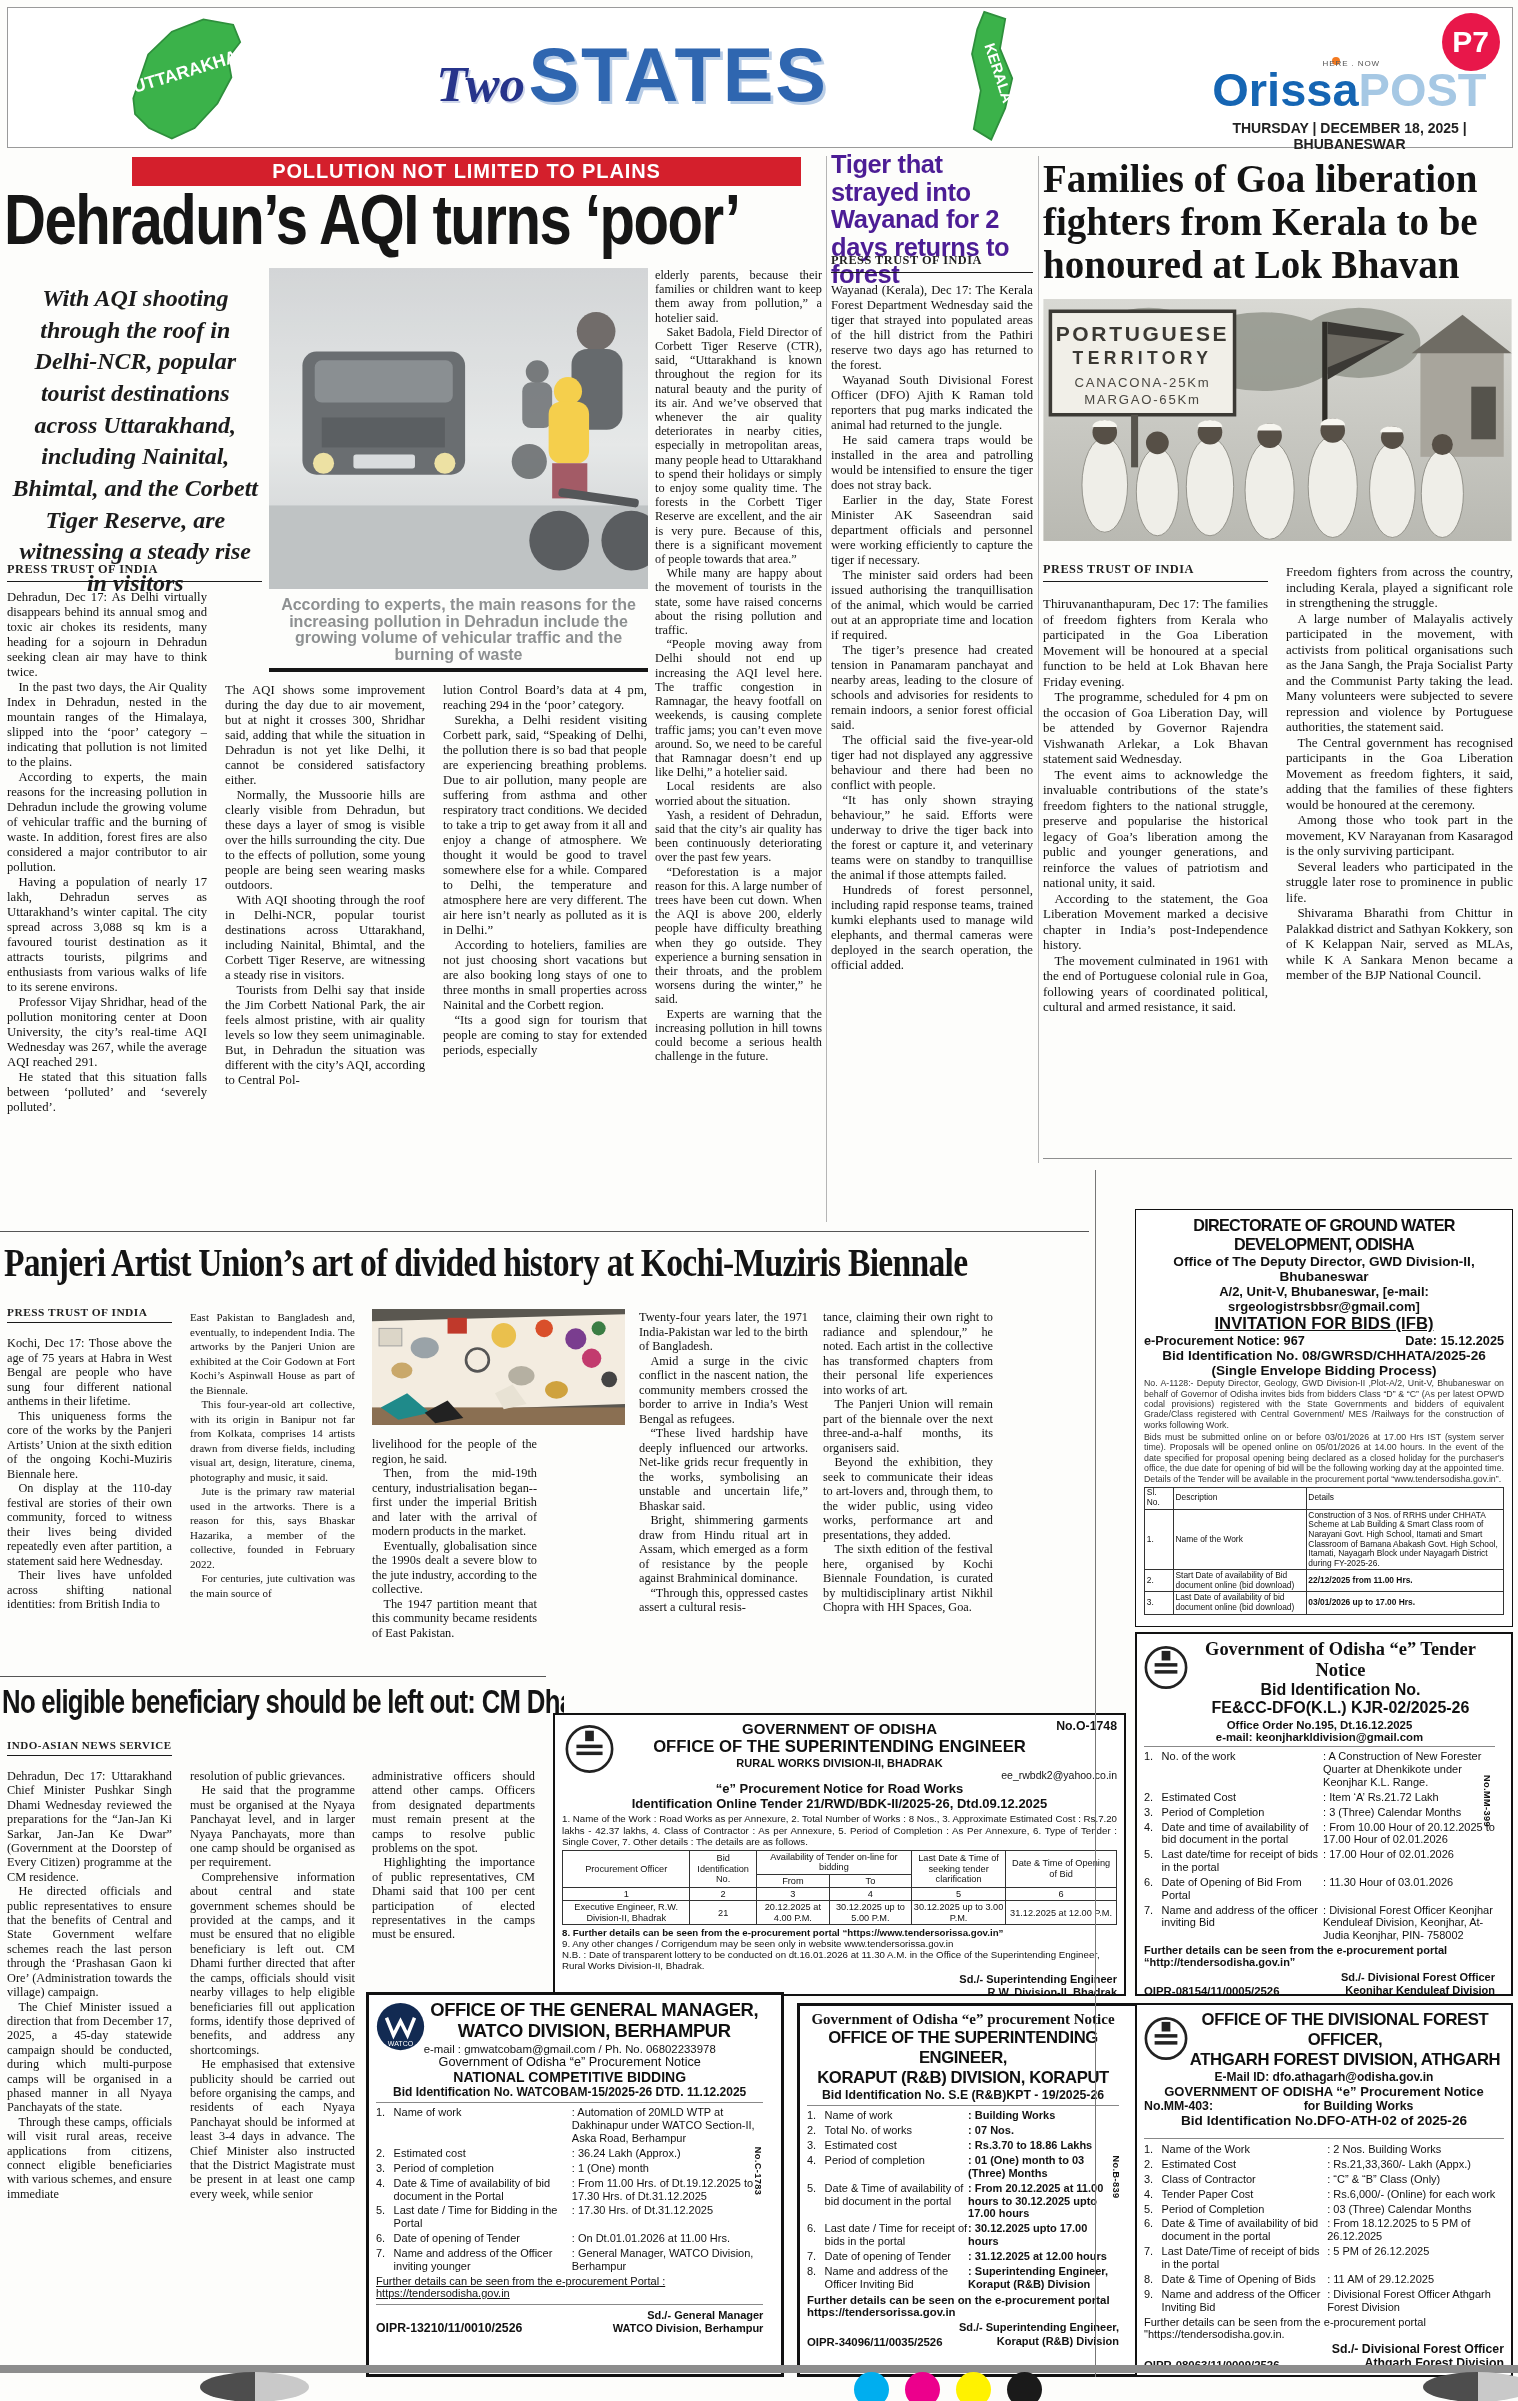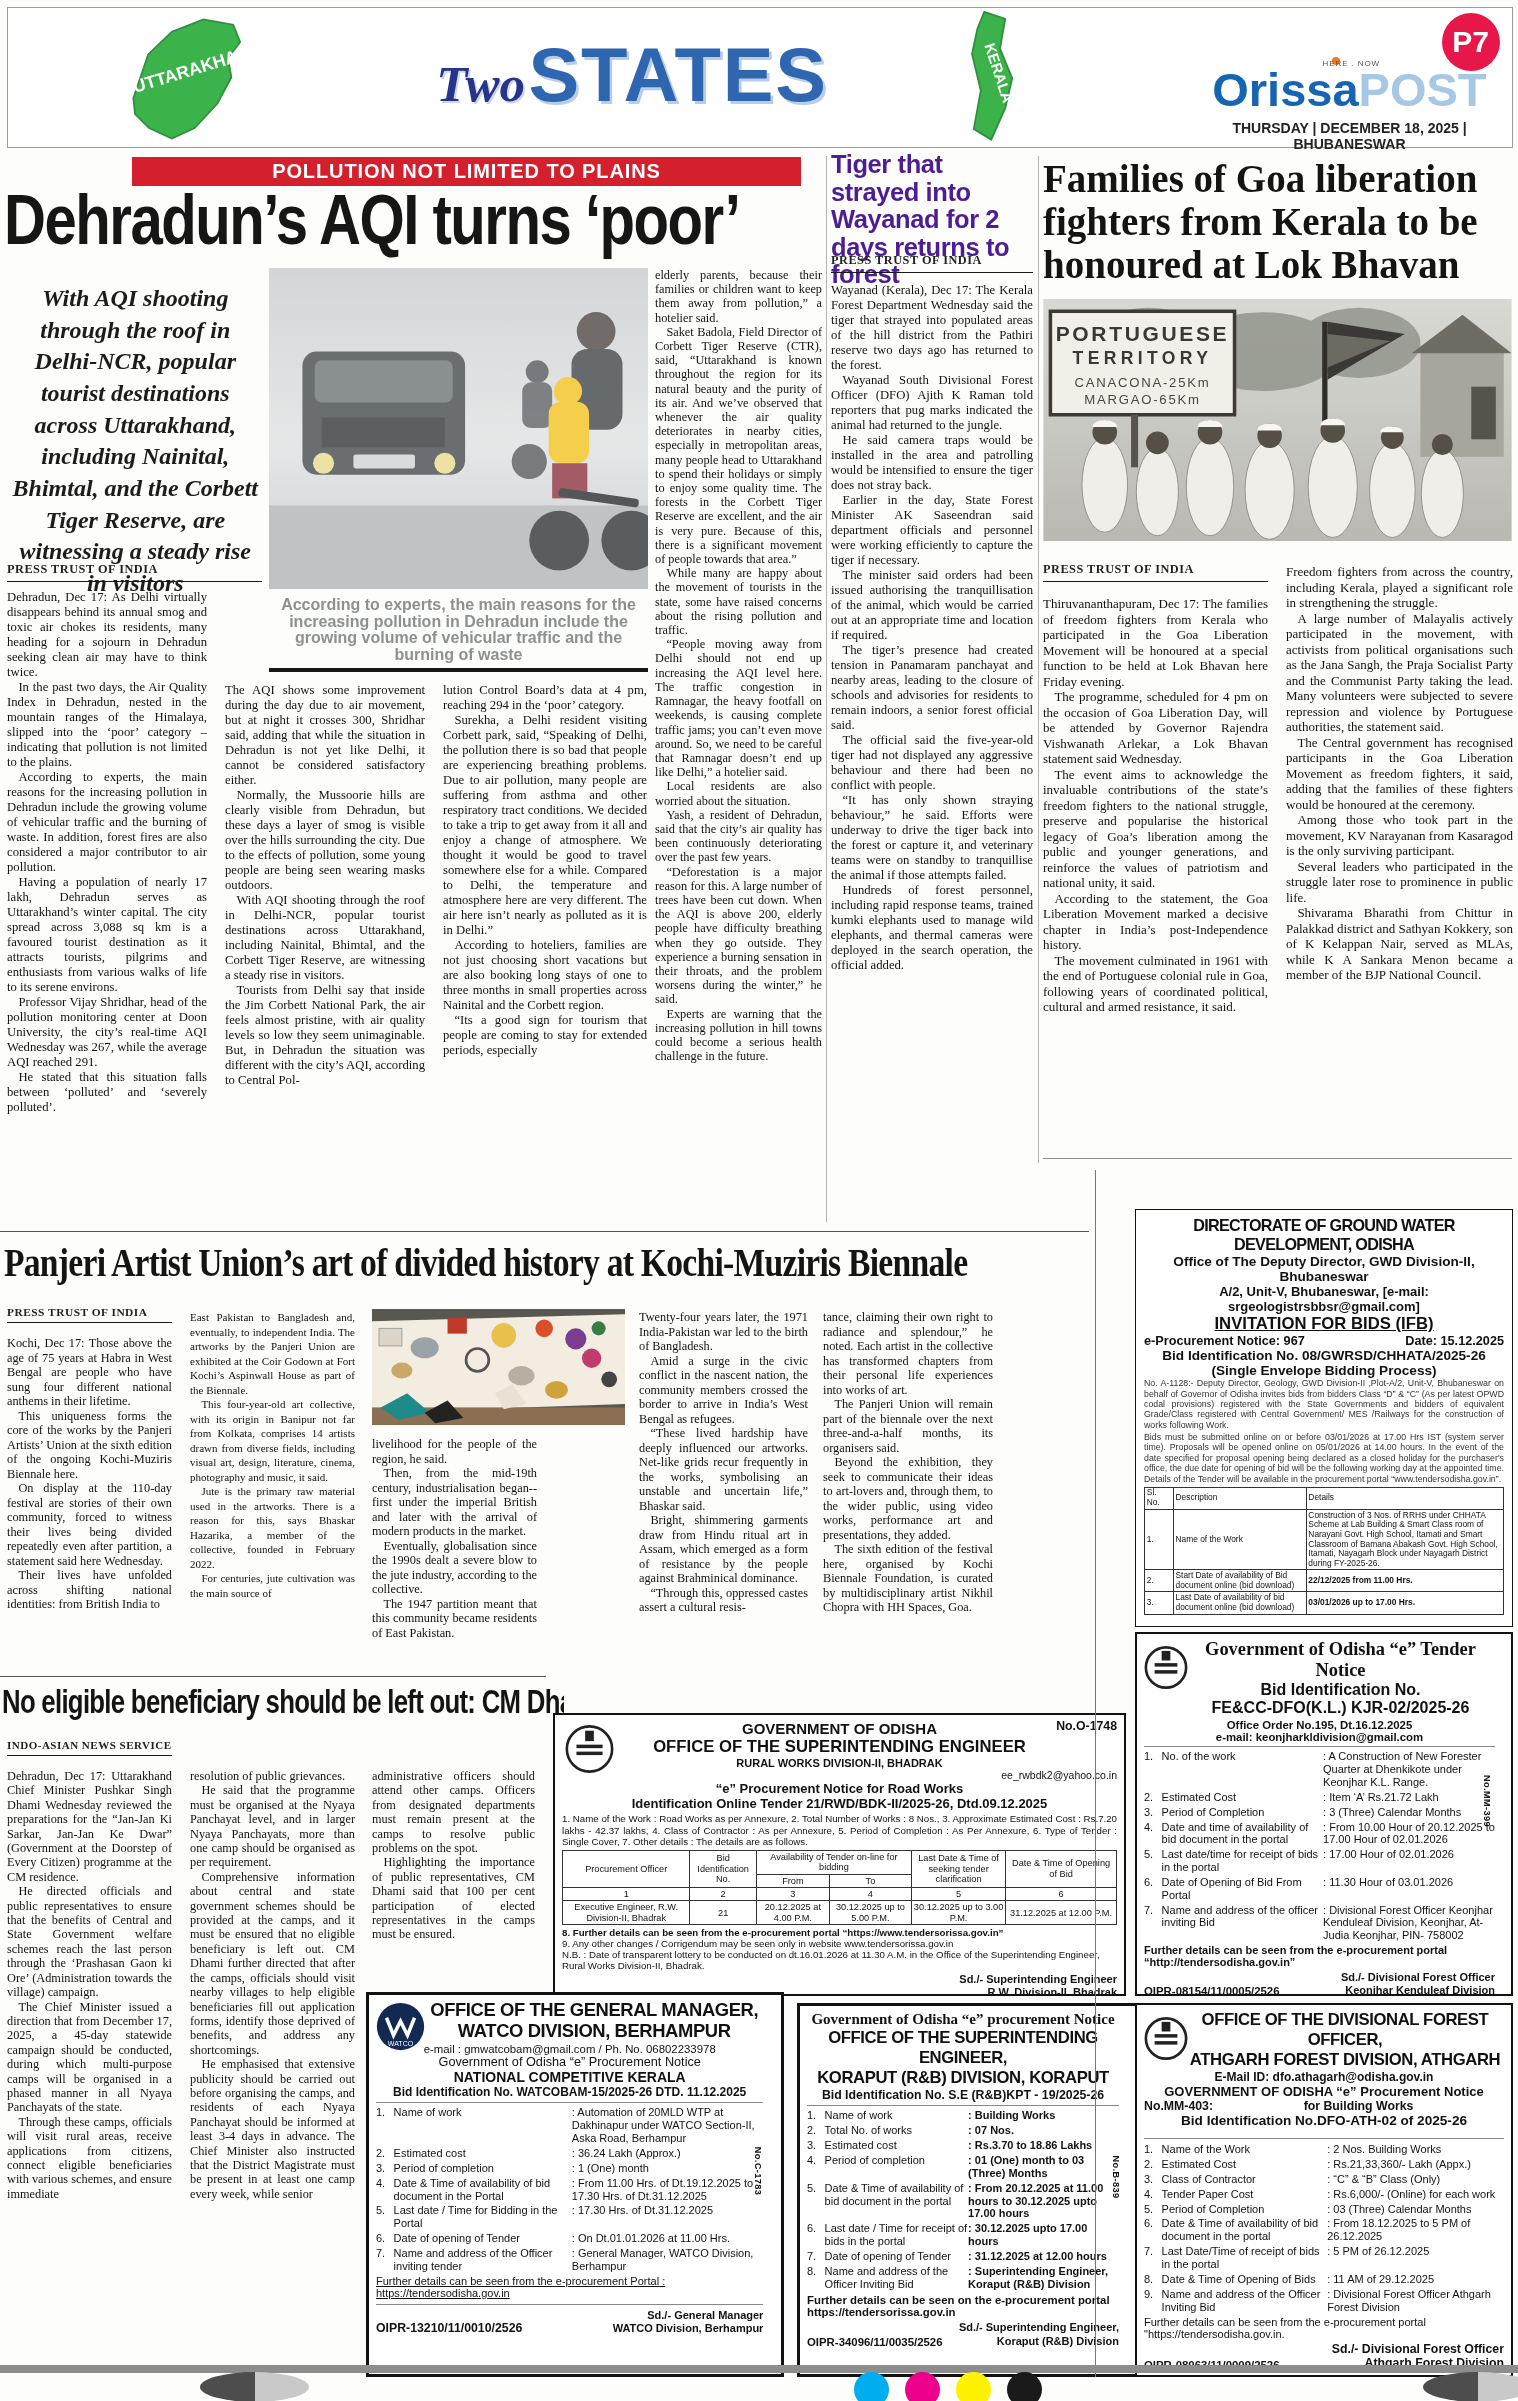--- a/index.html
+++ b/index.html
@@ -409,21 +409,21 @@
   <div class="tbox" style="left:366px;top:1992px;width:418px;height:385px;border-width:3.5px;padding-right:17.6px;">
     <div class="side-no">No.C-1783</div>
     <svg class="abs" style="left:7px;top:7px;" width="49" height="49" viewBox="0 0 56 56">
       <circle cx="28" cy="28" r="27" fill="#122a52"></circle>
       <path d="M12 18 L20 38 L28 22 L36 38 L44 18" fill="none" stroke="#fff" stroke-width="4"></path>
       <text x="28" y="50" text-anchor="middle" font-size="8" fill="#fff" font-family="Liberation Sans,sans-serif">WATCO</text>
     </svg>
     <div class="tc" style="font-weight:900;font-size:18.4px;line-height:1.1;padding:0 0 0 49px;letter-spacing:-0.4px;">OFFICE OF THE GENERAL MANAGER, WATCO DIVISION, BERHAMPUR</div>
     <div class="tc" style="font-size:11.4px;margin-top:2.6px;">e-mail : gmwatcobam@gmail.com / Ph. No. 06802233978</div>
     <div class="tc" style="font-size:12.7px;">Government of Odisha “e” Procurement Notice</div>
-    <div class="tc" style="font-weight:bold;font-size:14px;">NATIONAL COMPETITIVE KERALA</div>
+    <div class="tc" style="font-weight:bold;font-size:14px;">NATIONAL COMPETITIVE BIDDING</div>
     <div class="tc" style="font-weight:bold;font-size:12px;border-bottom:0.9px solid #888;padding-bottom:2.6px;">Bid Identification No. WATCOBAM-15/2025-26 DTD. 11.12.2025</div>
     <div style="margin-top:3.5px;">
         <div class="ti">
           <span class="ti-n">1.</span>
           <span class="ti-l">Name of work</span>
           <span class="ti-v">Automation of 20MLD WTP at Dakhinapur under WATCO Section-II, Aska Road, Berhampur</span>
         </div>
         <div class="ti">
           <span class="ti-n">2.</span>
           <span class="ti-l">Estimated cost</span>
@@ -444,21 +444,21 @@
           <span class="ti-l">Last date / Time for Bidding in the Portal</span>
           <span class="ti-v">17.30 Hrs. of Dt.31.12.2025</span>
         </div>
         <div class="ti">
           <span class="ti-n">6.</span>
           <span class="ti-l">Date of opening of Tender</span>
           <span class="ti-v">On Dt.01.01.2026 at 11.00 Hrs.</span>
         </div>
         <div class="ti">
           <span class="ti-n">7.</span>
-          <span class="ti-l">Name and address of the Officer inviting tender</span>
+          <span class="ti-l">Name and address of the Officer inviting younger</span>
           <span class="ti-v">General Manager, WATCO Division, Berhampur</span>
         </div>
       </div>
     <div style="font-size:11px;margin-top:2.6px;text-decoration:underline;">Further details can be seen from the e-procurement Portal : https://tendersodisha.gov.in</div>
     <div style="display:flex;justify-content:space-between;align-items:flex-end;margin-top:5.3px;border-top:0.9px solid #888;padding-top:3.5px;">
       <div class="oipr">OIPR-13210/11/0010/2526</div>
       <div class="signoff"><span>Sd./- General Manager</span><br>
         <span>WATCO Division, Berhampur</span></div>
     </div>
   </div>

